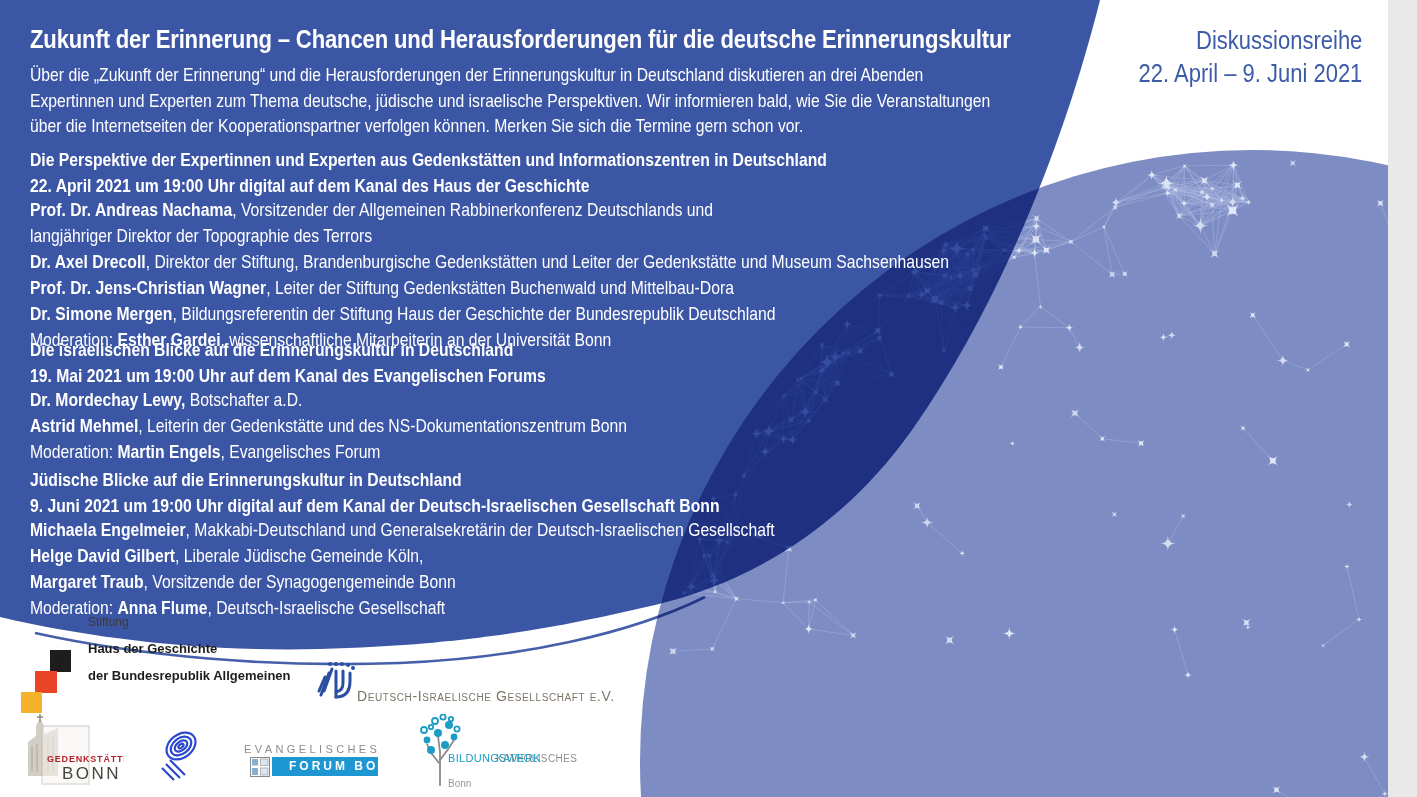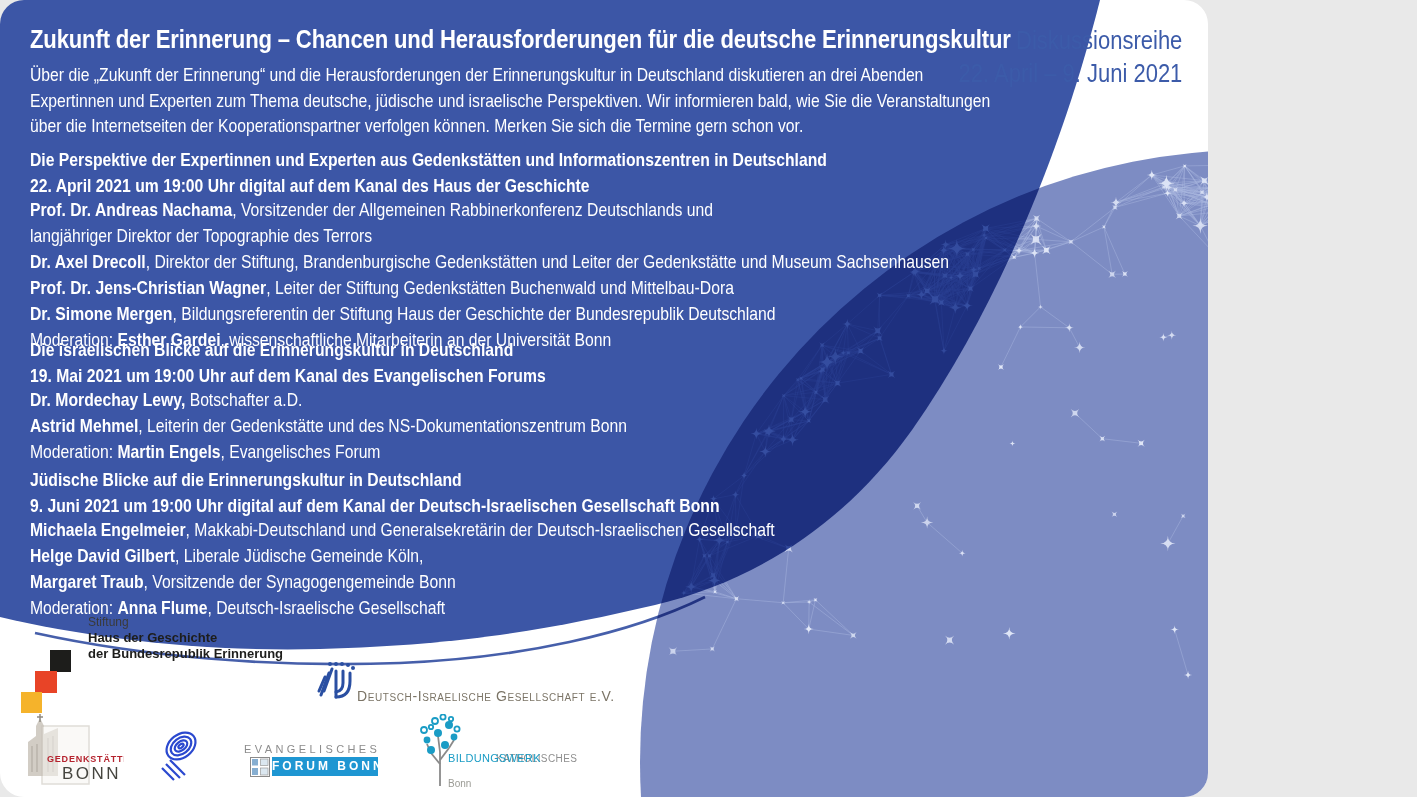--- a/index.html
+++ b/index.html
@@ -1,17 +1,17 @@
 <!DOCTYPE html>
 <html style="--dark_blue: #3c56a6; --light_circle: #7d8cc3; --star: #e2e8f8; --mesh_line: #aab8e0; --series_text: #3c5ba9; --text_on_blue: #ffffff; --forum_bar: #1e96d2; --kbw_teal: #1a9cc5; --gedenk_red: #b5232e; --hdg_black: #1d1d1b; --hdg_red: #e84427; --hdg_yellow: #f5b32b; --dig_blue: #2a4fa2; --fish_blue: #2b49cf; --logo_gray: #8c8c8c;"><head>
 <meta charset="utf-8">
 <style>
   html,body{margin:0;padding:0;background:#e9e9e9;}
-  #page{position:relative;width:1208px;height:797px;background:#ffffff;overflow:hidden;
-        font-family:"Liberation Sans",sans-serif;border-radius:24px;}
+  #page{position:relative;width:1388px;height:797px;background:#ffffff;overflow:hidden;
+        font-family:"Liberation Sans",sans-serif;}
   #bg{position:absolute;left:0;top:0;width:1417px;height:797px;}
   #bigCircle{fill:var(--light_circle);}
   .mesh{stroke:var(--mesh_line);stroke-width:0.9;opacity:.5;}
   .star{fill:var(--star);}
   #darkShape{fill:var(--dark_blue);mix-blend-mode:multiply;}
   #accentLine{fill:none;stroke:var(--dark_blue);stroke-width:2.6;mix-blend-mode:multiply;opacity:.95;}
 
   
   #textLayer{position:absolute;left:30px;top:0;width:1650px;height:660px;
              transform:scaleX(.85);transform-origin:0 0;color:var(--text_on_blue);}
@@ -28,31 +28,31 @@
   
   #seriesBox{position:absolute;right:26px;top:24px;text-align:right;font-size:25px;
              line-height:33px;transform:scaleX(.88);transform-origin:100% 0;white-space:nowrap;
              color:var(--series_text);}
 
   
   .abs{position:absolute;}
   #logos{position:absolute;left:0;top:0;width:1417px;height:797px;pointer-events:none;}
   .sq{position:absolute;}
   #hdg-text{position:absolute;left:88px;top:614px;color:#3a3a3a;font-size:12px;line-height:16px;}
-  #hdg-text .b{font-size:13px;font-weight:bold;color:var(--hdg_black);}
+  #hdg-text .b{font-size:13px;font-weight:bold;color:var(--hdg_black);margin-top:11px;}
   #dig-label{position:absolute;left:357px;top:688px;font-variant:small-caps;font-size:14px;
              letter-spacing:.6px;color:#7b7466;}
   #gedenk-svg text{font-family:"Liberation Sans",sans-serif;}
   .gedenk-red{font-size:9px;font-weight:bold;fill:var(--gedenk_red);letter-spacing:.8px;}
   .gedenk-bonn{font-family:"Liberation Serif",serif;font-size:17px;fill:#45453f;letter-spacing:2.5px;}
   #forum-top{position:absolute;left:244px;top:743px;font-size:11px;letter-spacing:3.4px;
              color:var(--logo_gray);white-space:nowrap;}
   #forum-bar{position:absolute;left:272px;top:757px;width:106px;height:19px;
              background:var(--forum_bar);color:#fff;font-size:12px;font-weight:bold;
-             letter-spacing:3px;line-height:19px;padding-left:0;box-sizing:border-box;white-space:nowrap;}
+             letter-spacing:3px;line-height:19px;padding-left:17px;box-sizing:border-box;white-space:nowrap;}
   #kbw-l1{position:absolute;left:448px;top:753px;font-size:10px;letter-spacing:.4px;color:#8e8e8e;margin-left:48px;}
   #kbw-l2{position:absolute;left:448px;top:752px;font-size:11px;font-weight:normal;letter-spacing:.3px;color:var(--kbw_teal);}
   #kbw-l3{position:absolute;left:448px;top:778px;font-size:10px;color:#9b9b95;}
 </style>
 </head>
 <body>
 
 <div id="page">
 
   <svg id="bg" viewBox="0 0 1417 797" xmlns="http://www.w3.org/2000/svg">
@@ -1301,21 +1301,21 @@
 
     <div>
       <div>
         <div class="sq" style="left:50px;top:650px;width:21px;height:22px;background:var(--hdg_black);z-index:1;"></div>
         <div class="sq" style="left:35px;top:671px;width:22px;height:22px;background:var(--hdg_red);z-index:2;"></div>
         <div class="sq" style="left:21px;top:692px;width:21px;height:21px;background:var(--hdg_yellow);z-index:3;"></div>
       </div>
       <div id="hdg-text">
         <div>Stiftung</div>
         <div class="b">Haus der Geschichte</div>
-        <div class="b">der Bundesrepublik Erinnerung</div>
+        <div class="b">der Bundesrepublik Allgemeinen</div>
       </div>
     </div>
 
     <div>
       <svg class="abs" style="left:316px;top:659px" width="40" height="46" viewBox="0 0 40 46">
         <g stroke="var(--dig_blue)" stroke-width="3" fill="none" stroke-linecap="round">
           <path d="M20,12 L20,38"></path>
           <path d="M27,12 L27,24 Q27,32 20,33"></path>
           <path d="M34,14 L34,22 Q34,38 20,38"></path>
           <path d="M13,14 L5,36"></path>

